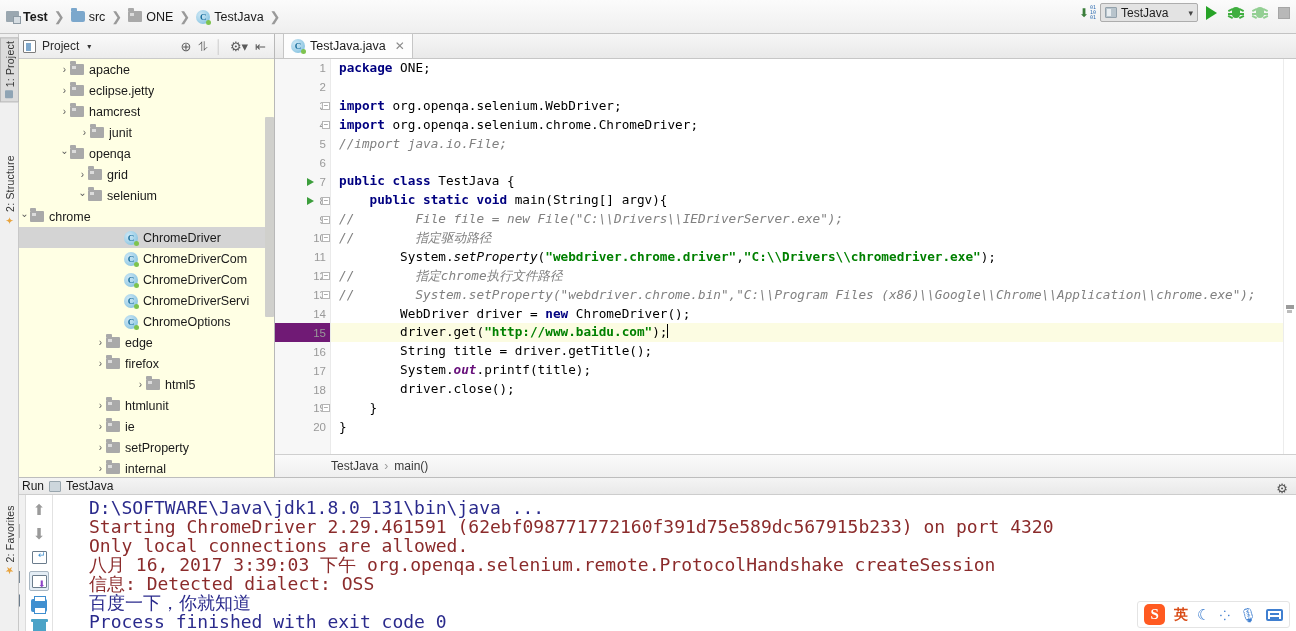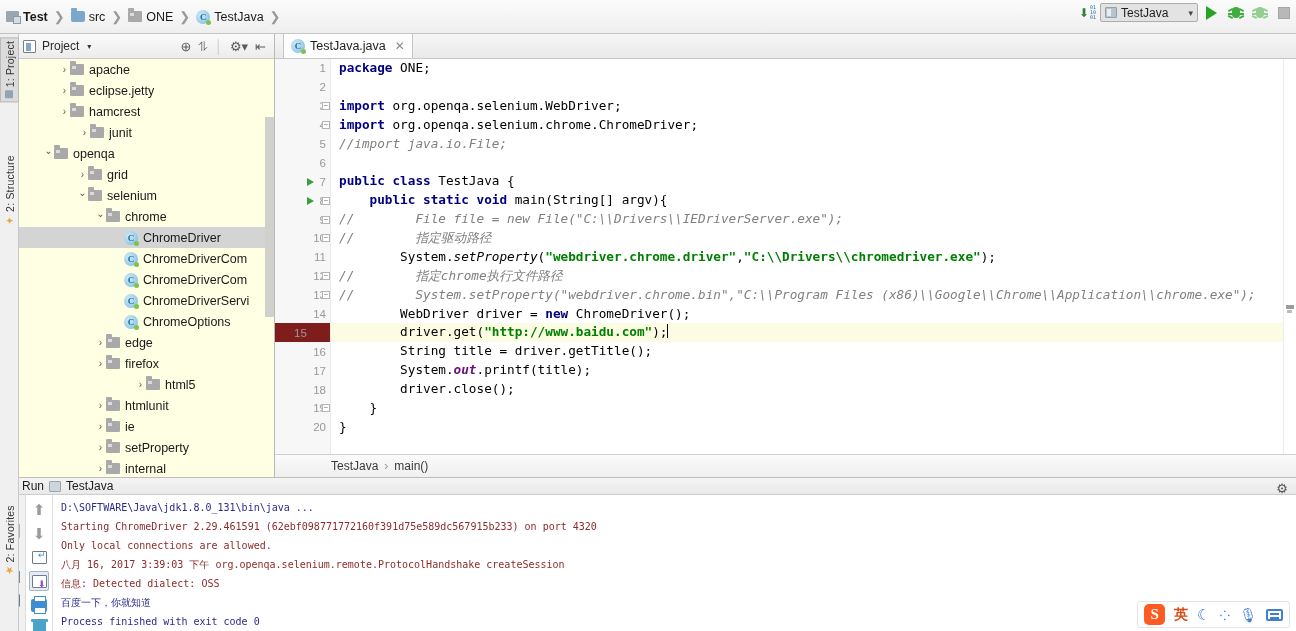--- a/index.html
+++ b/index.html
@@ -126,21 +126,21 @@
     height:25px; background:#fdfdfd; border:1px solid #c6c6c6; border-bottom:none;
     display:flex; align-items:center; gap:5px; padding:0 7px; font-size:12.5px;
     margin-left:8px; position:relative;
   }
   .etab .x { color:#8a8a8a; font-size:12px; margin-left:4px; }
 
   #editor-body { flex:1; display:flex; background:#fff; position:relative; overflow:hidden;}
   #gutter { width:56px; flex:0 0 56px; background:#f7f7f7; border-right:1px solid #eaeaea; position:relative;}
   .gline { height:18.9px; display:flex; align-items:center; justify-content:flex-end;
            font-size:11.5px; color:#999; padding-right:4px; position:relative;}
-  .gline.hl { background:#7f1d1d;justify-content:center; }
+  .gline.hl { background:#701a75; }
   .grun { position:absolute; left:32px; width:0;height:0;
           border-left:7px solid #3c9e3c;border-top:4.5px solid transparent;border-bottom:4.5px solid transparent;}
   .gfold { position:absolute; left:47px; width:8px;height:8px;border:1px solid #b5b5b5;background:#fff;
            display:flex;align-items:center;justify-content:center;font-size:8px;color:#777;line-height:1;}
 
   #codearea { flex:1; position:relative; background:#fff; overflow:hidden;}
   .cline { height:18.9px; line-height:18.9px; white-space:pre; font-size:12.7px;
            font-family:"DejaVu Sans Mono","Liberation Mono",monospace; padding-left:8px;}
   .cline.hl { background:#fcfce2; }
   .kw { color:#000080; font-weight:bold; }
@@ -192,21 +192,21 @@
   .scrollico{width:15px;height:13px;border:1px solid #6b7c8c;border-radius:1px;background:#fff;position:relative;}
   .scrollico:after{content:'⬇';position:absolute;right:0;bottom:-2px;font-size:9px;color:#8e44c7;}
   .gridico{width:15px;height:12px;border:1px solid #7a8a98;background:#fff;}
 
   #console {
     flex:1; background:#fff; padding:3px 0 0 8px; overflow:hidden; position:relative;
     border-left:1px solid #e2e2e2;
   }
   .conline {
     font-family:"DejaVu Sans Mono","Liberation Mono",monospace;
-    font-size:10px; line-height:19px; color:#2a2a8c; white-space:pre;
+    font-size:18px; line-height:19px; color:#2a2a8c; white-space:pre;margin-left:28px;
   }
   .conline.red { color:#8b2b2b; }
   #ime {
     position:absolute; right:6px; bottom:3px;
     display:flex; align-items:center; gap:9px;
     background:#fff; border:1px solid #e4e4e4; border-radius:3px; padding:2px 6px;
   }
   .sogou {
     width:21px;height:21px;background:#ff5a21;border-radius:5px;color:#fff;
     font-weight:bold;font-size:15px;display:flex;align-items:center;justify-content:center;
@@ -338,42 +338,42 @@
           </span>
           <span class="tlabel">hamcrest</span>
         </div>
         <div class="trow" style="padding-left: 60px;">
           <span class="twist closed"></span>
           <span class="tico">
             <span class="ico-pkg"></span>
           </span>
           <span class="tlabel">junit</span>
         </div>
-        <div class="trow" style="padding-left: 24px; text-align: center;">
+        <div class="trow" style="padding-left: 40px; text-align: center;">
           <span class="twist open"></span>
           <span class="tico">
             <span class="ico-pkg"></span>
           </span>
           <span class="tlabel">openqa</span>
         </div>
         <div class="trow" style="padding-left: 58px;">
           <span class="twist closed"></span>
           <span class="tico">
             <span class="ico-pkg"></span>
           </span>
           <span class="tlabel">grid</span>
         </div>
         <div class="trow" style="padding-left: 58px;">
           <span class="twist open"></span>
           <span class="tico">
             <span class="ico-pkg"></span>
           </span>
           <span class="tlabel">selenium</span>
         </div>
-        <div class="trow" style="padding-left: 76px;">
+        <div class="trow" style="">
           <span class="twist open"></span>
           <span class="tico">
             <span class="ico-pkg"></span>
           </span>
           <span class="tlabel">chrome</span>
         </div>
         <div class="trow sel" style="padding-left: 94px;">
           <span class="twist "></span>
           <span class="tico">
             <span class="ico-class">C</span>

